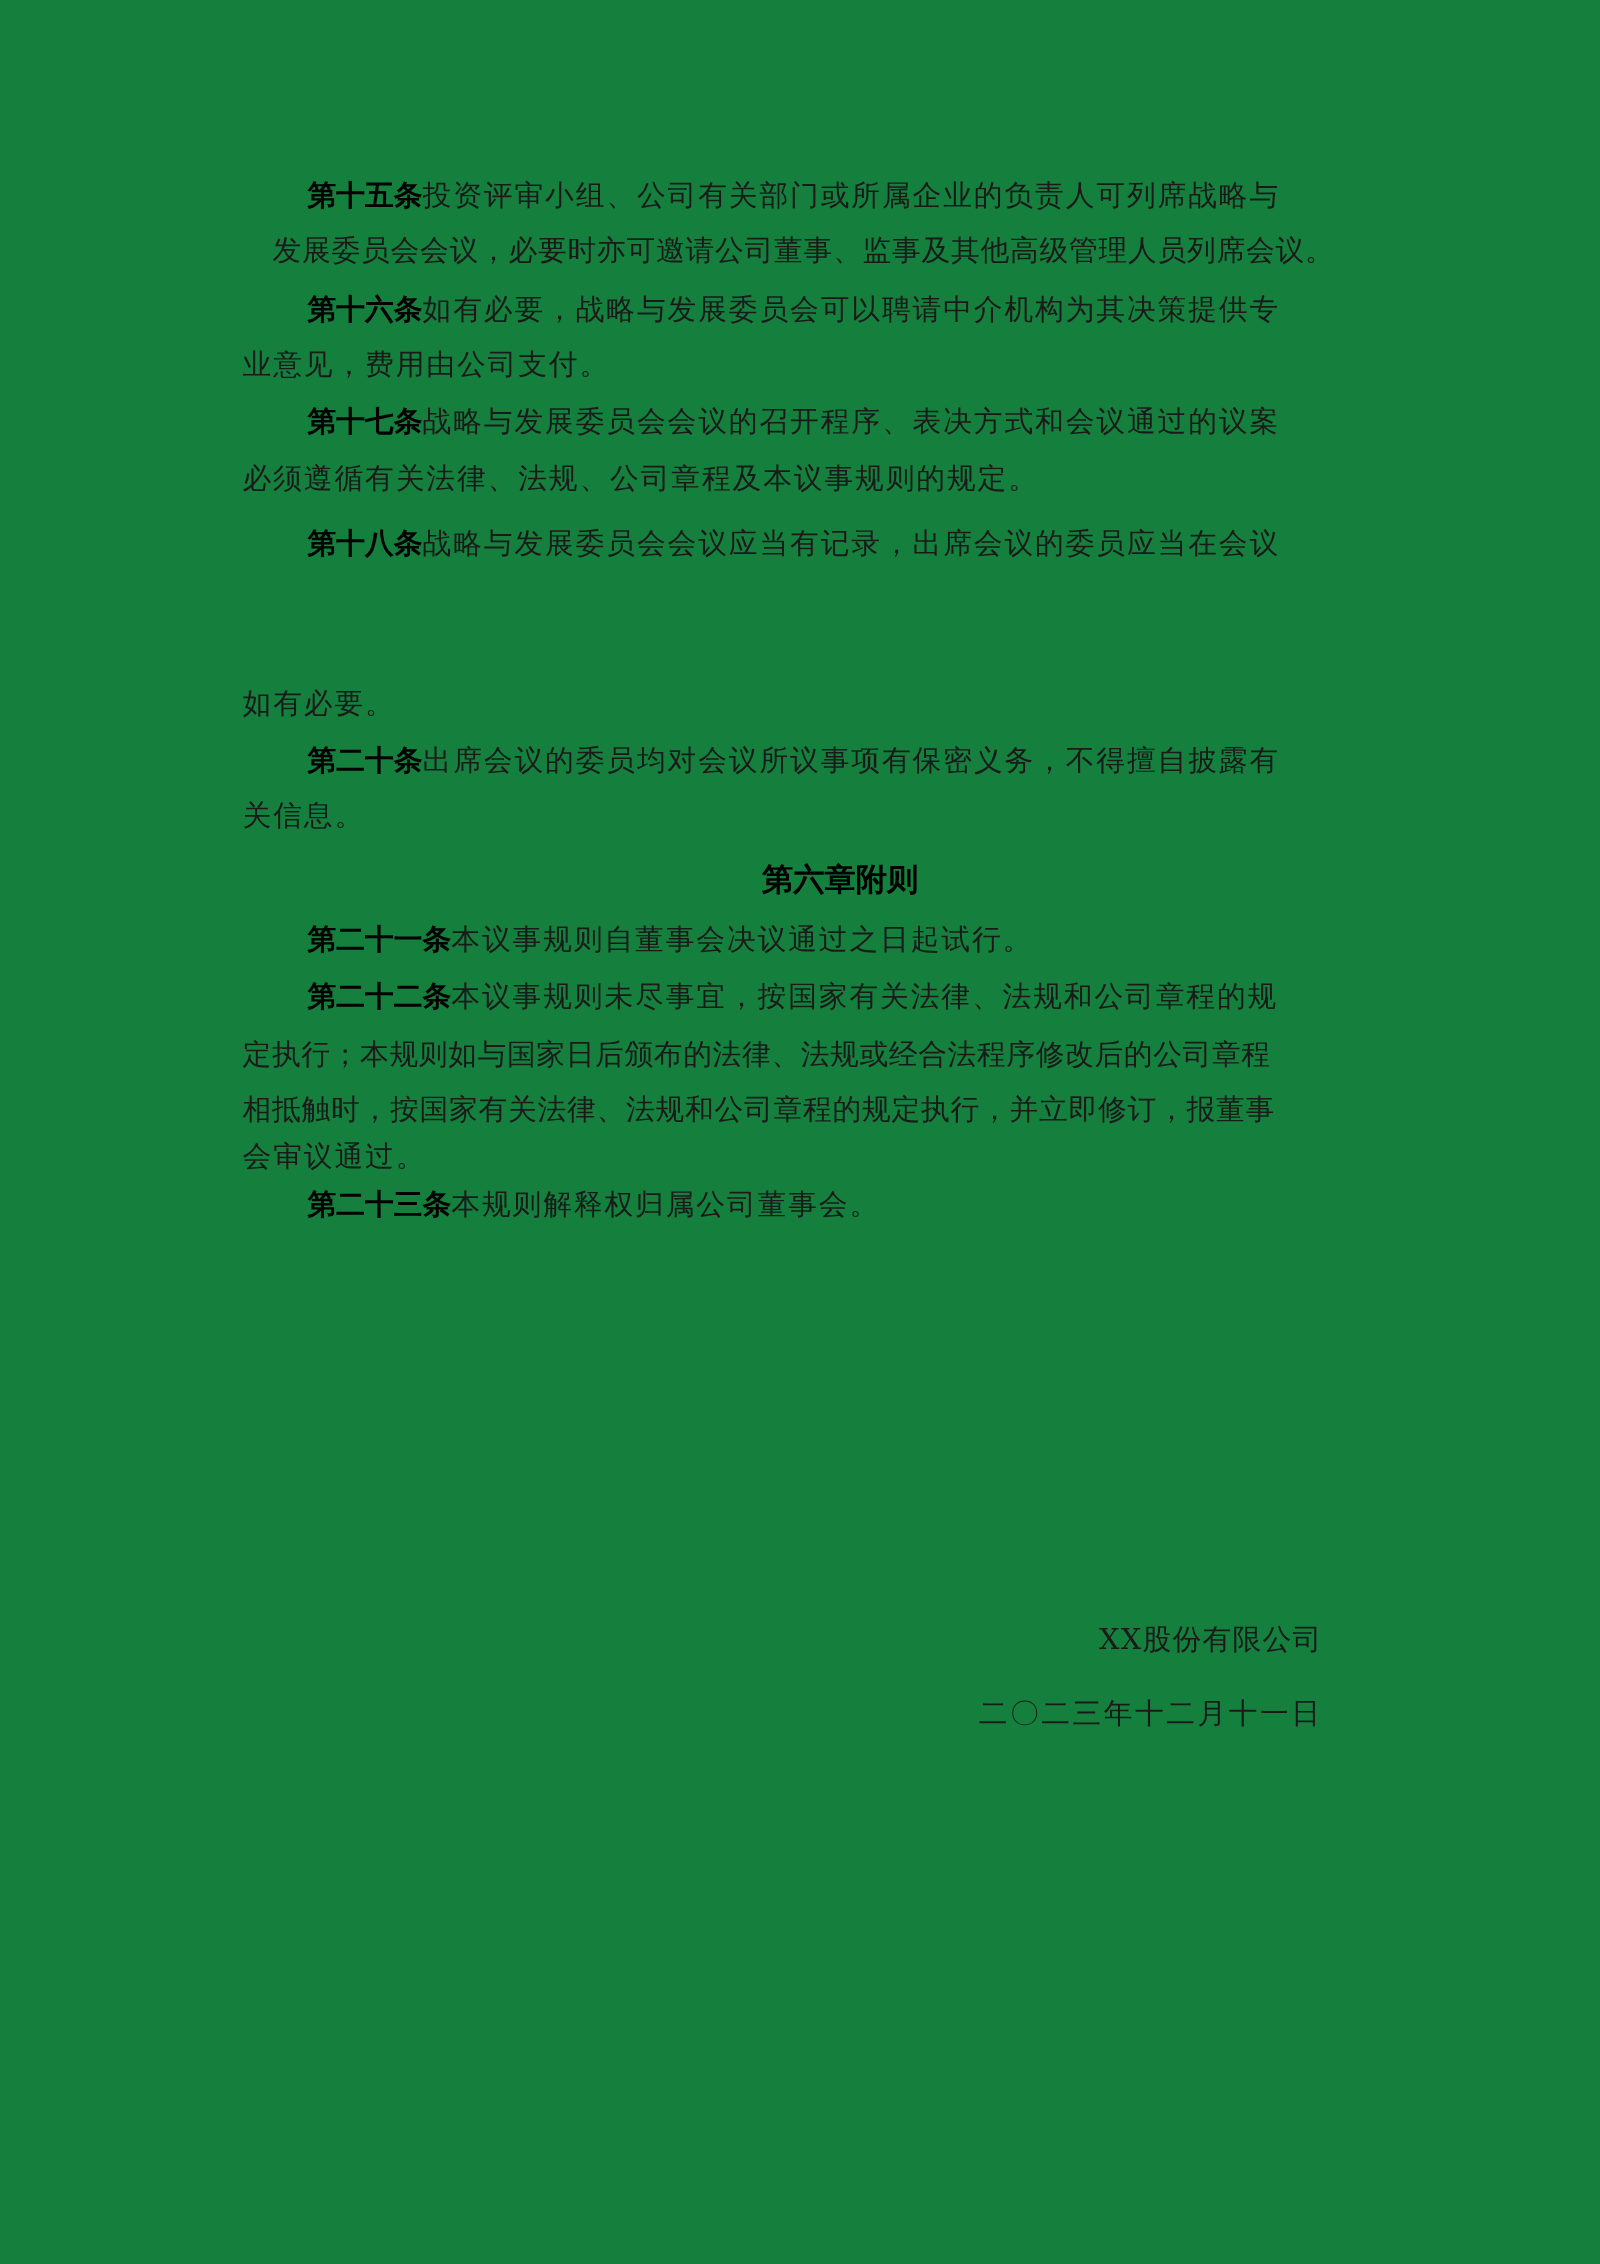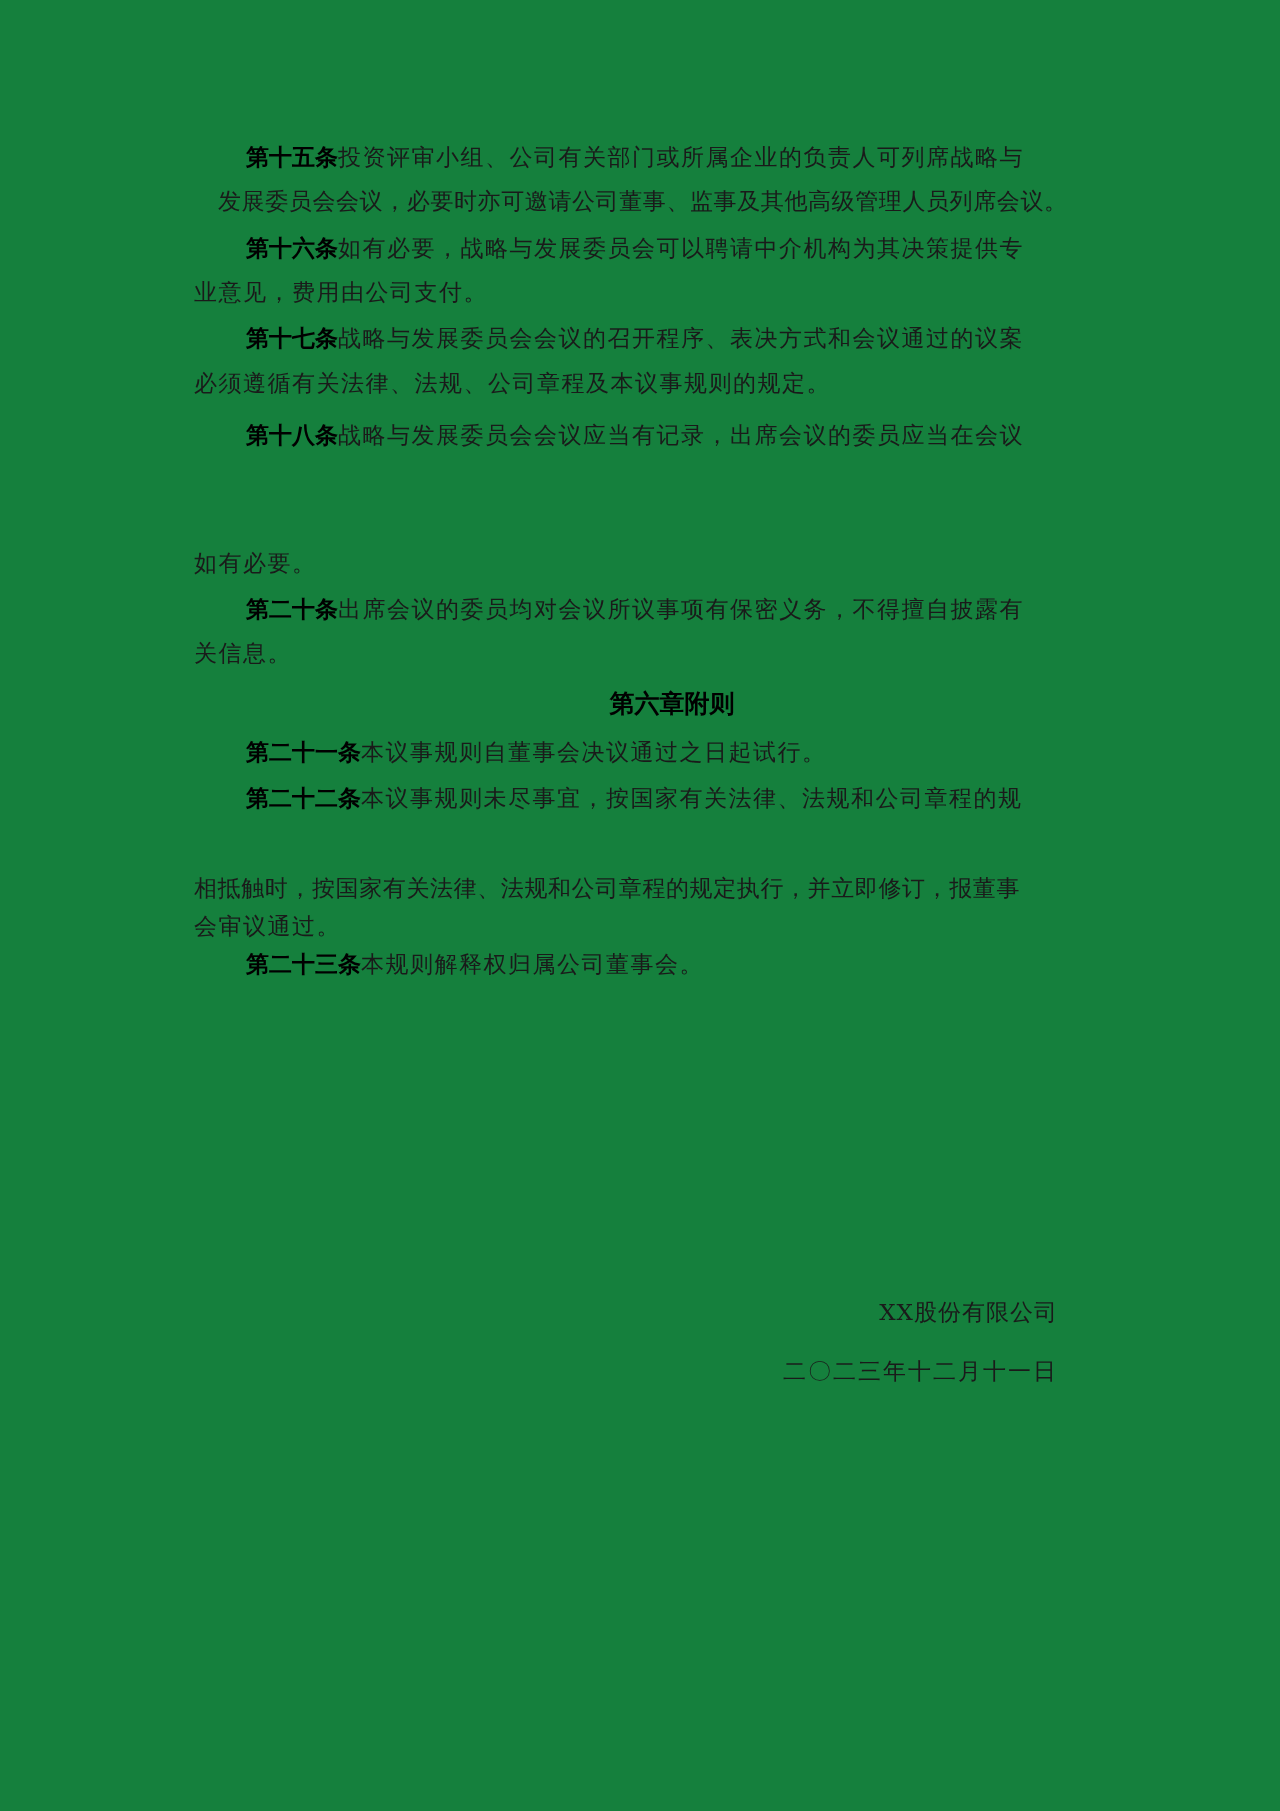--- a/index.html
+++ b/index.html
@@ -56,20 +56,21 @@
 
   <div class="heading" style="top:688px;">第六章附则</div>
 
   <div class="line" style="left:246px; top:737px;">
     <span class="art">第二十一条</span><span>本议事规则自董事会决议通过之日起试行。</span>
   </div>
 
   <div class="line" style="left:246px; top:783px;">
     <span class="art">第二十二条</span><span>本议事规则未尽事宜，按国家有关法律、法规和公司章程的规</span>
   </div>
+  <div class="line" style="left:194px; top:829px; letter-spacing:0.5px;">定执行；本规则如与国家日后颁布的法律、法规或经合法程序修改后的公司章程</div>
   <div class="line" style="left:194px; top:873px; letter-spacing:0.6px;">相抵触时，按国家有关法律、法规和公司章程的规定执行，并立即修订，报董事</div>
   <div class="line" style="left:194px; top:911px;">会审议通过。</div>
 
   <div class="line" style="left:246px; top:949px;">
     <span class="art">第二十三条</span><span>本规则解释权归属公司董事会。</span>
   </div>
 
   <div class="sig" style="right:222px; top:1297px;">XX股份有限公司</div>
   <div class="sig" style="right:222px; top:1356px; letter-spacing:2px;margin-left:40px;">二〇二三年十二月十一日</div>
 

